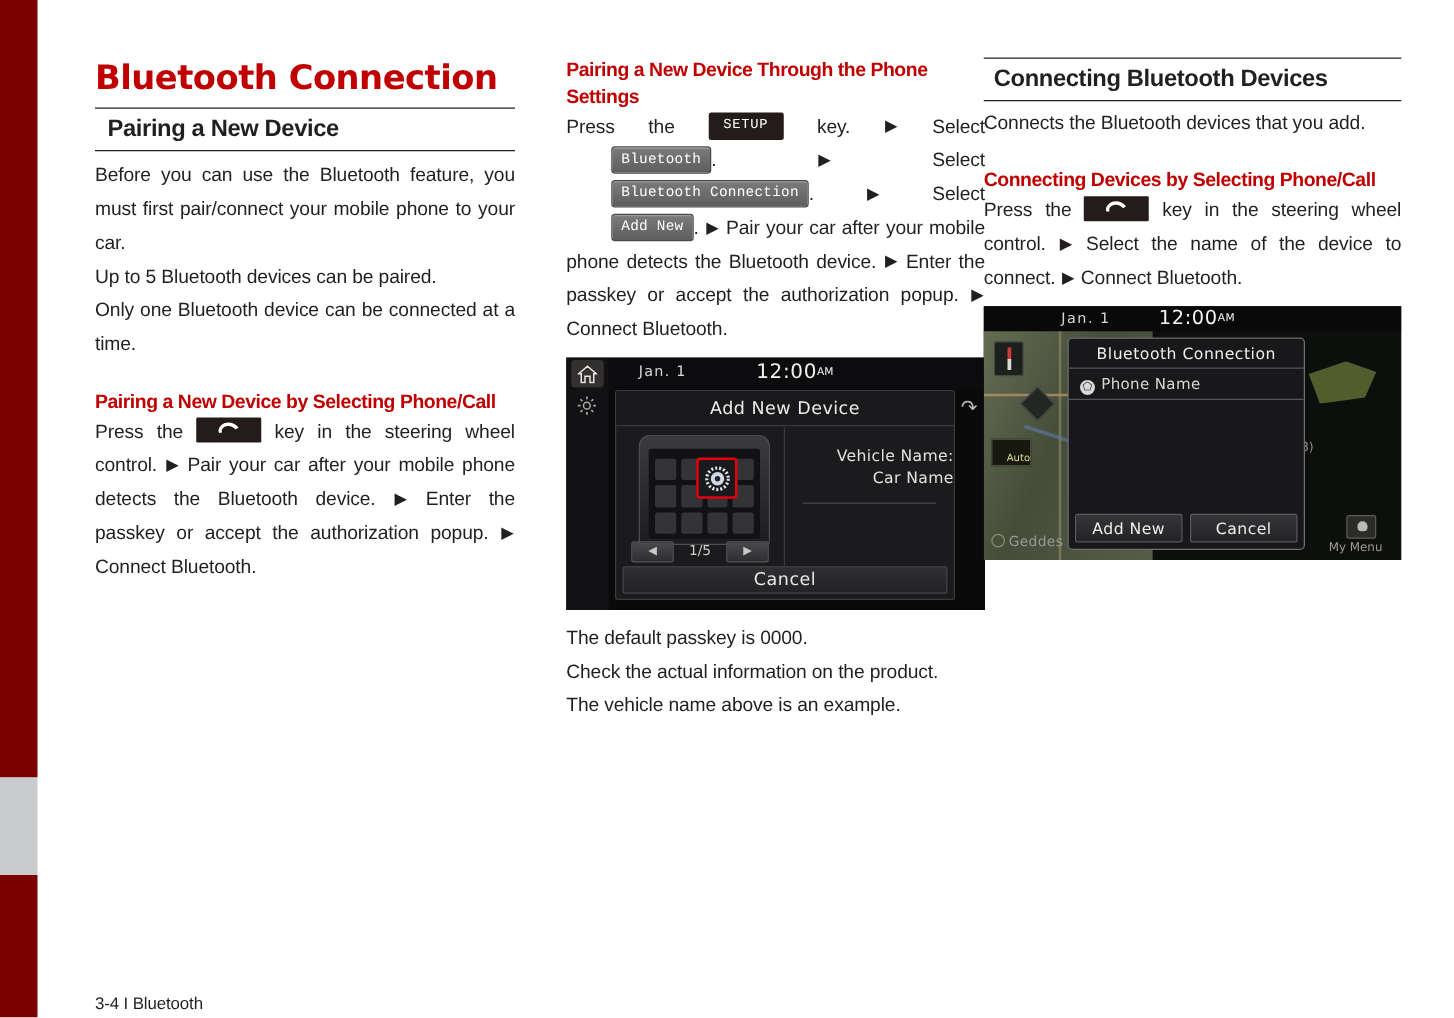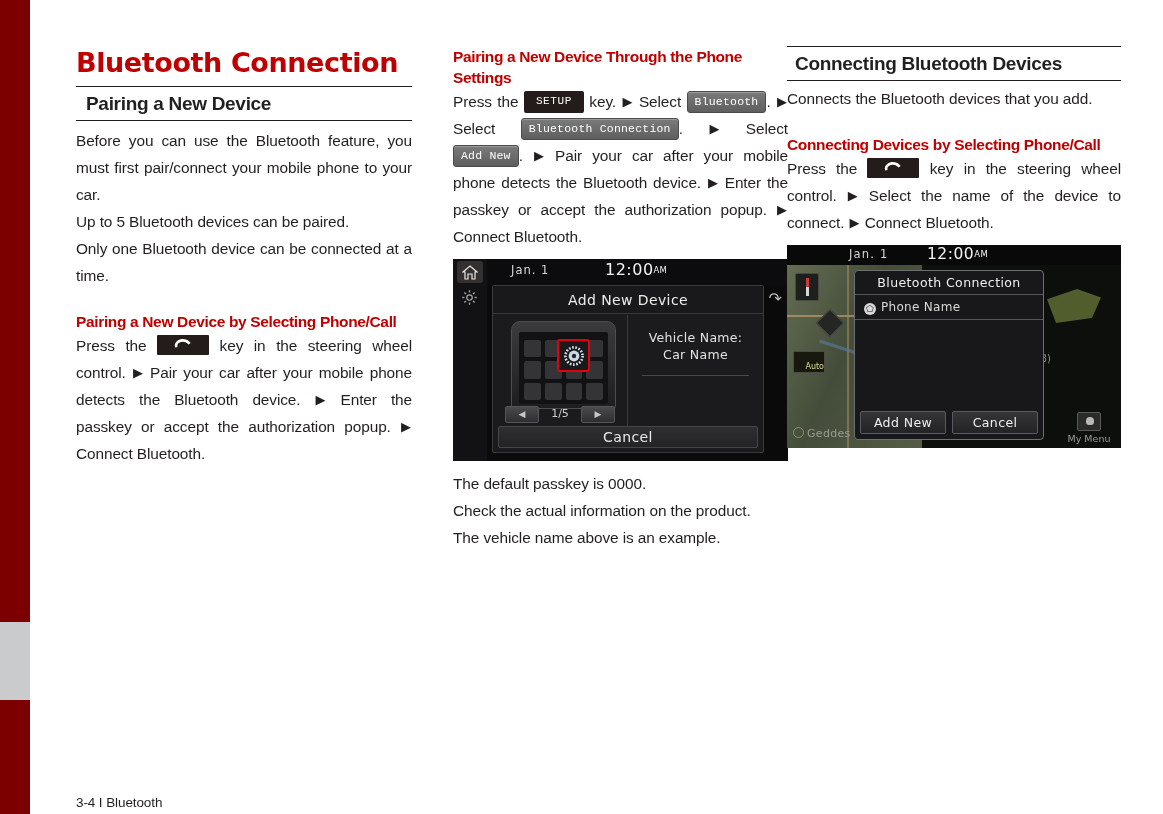--- a/index.html
+++ b/index.html
@@ -107,20 +107,21 @@
     background: #231c1a;
     border-radius: 2px;
     padding: 2px 12px 3px 12px;
     font-size: 11px;
     letter-spacing: 0.6px;
   }
   .chip-gray {
     background: linear-gradient(#7b7b7b, #5e5e5e);
     border: 1px solid #4a4a4a;
     box-shadow: inset 0 1px 0 rgba(255,255,255,0.25);
+    margin-left: 36px;
   }
 
   .key-phone {
     display: inline-block;
     vertical-align: middle;
     background: #231c1a;
     width: 52px;
     height: 20px;
     border-radius: 1px;
     position: relative;
@@ -228,21 +229,21 @@
   .sA-pgbtn.l { left: 2px; }
   .sA-pgbtn.r { right: 2px; }
   .sA-pgnum {
     position: absolute; left: 0; right: 0; top: 1px; text-align: center;
     color: #cfcfcf; font-size: 11px;
   }
   .sA-right {
     width: 50%; position: relative; text-align: center; padding-top: 14px;
   }
   .sA-vname {
-    color: #e2e2e2; font-size: 12.5px; line-height: 17px; letter-spacing: 0.3px;
+    color: #e2e2e2; font-size: 12.5px; line-height: 17px; letter-spacing: 0.3px; text-align: right;
   }
   .sA-rule {
     margin: 12px 14px 10px 14px; height: 1px; background: #49484c;
   }
   .sA-hint {
     color: #7b7a7e; font-size: 9.5px; line-height: 13px; padding: 0 8px;
   }
   .sA-cancel {
     position: absolute; left: 5px; right: 5px; bottom: 4px; height: 22px;
     background: linear-gradient(#2f2e31, #232225);
@@ -315,21 +316,21 @@
   }
   .sB-geddes .dot {
     display: inline-block; width: 11px; height: 11px; border-radius: 50%;
     border: 1px solid #8a8f6b; margin-right: 3px; vertical-align: -1px;
   }
   .sB-lbl03 {
     position: absolute; right: 70px; top: 108px;
     color: #8d8d86; font-size: 10px;
   }
   .sB-mymenu {
-    position: absolute; right: 6px; bottom: 4px; width: 52px; text-align: center;
+    position: absolute; right: 6px; bottom: 4px; width: 52px; 
     color: #9b9b95; font-size: 9.5px;
   }
   .sB-mymenu .box {
     width: 24px; height: 19px; margin: 0 auto 2px auto;
     background: #2b2c2a; border: 1px solid #5a5b57; border-radius: 2px;
     position: relative;
   }
   .sB-mymenu .box::after {
     content: ''; position: absolute; left: 8px; top: 4px;
     width: 8px; height: 8px; border-radius: 50% 50% 40% 40%;

